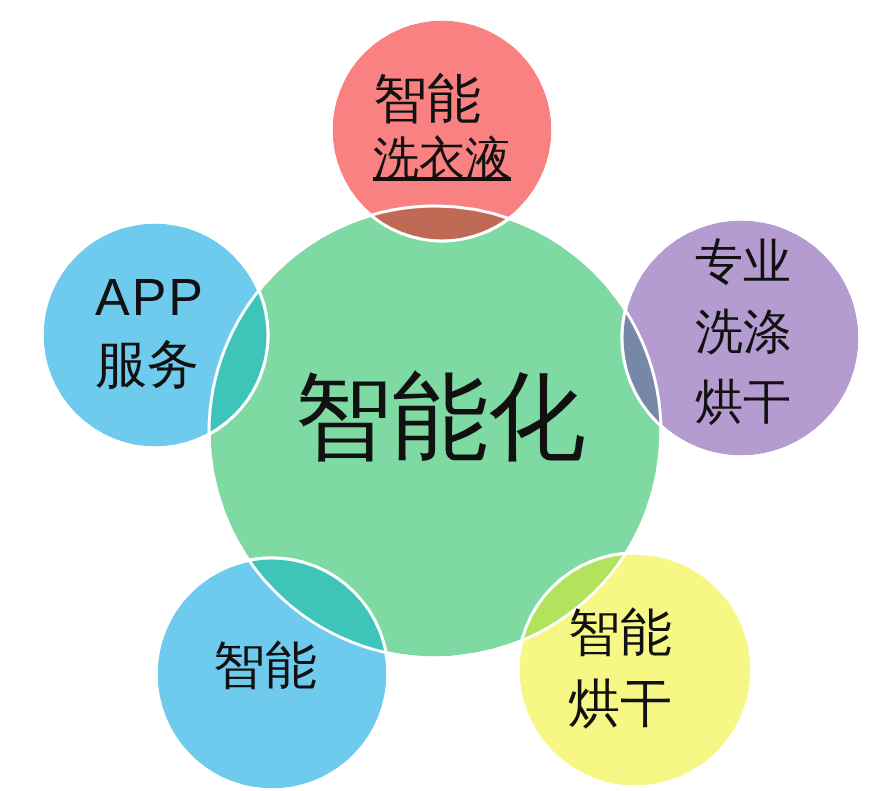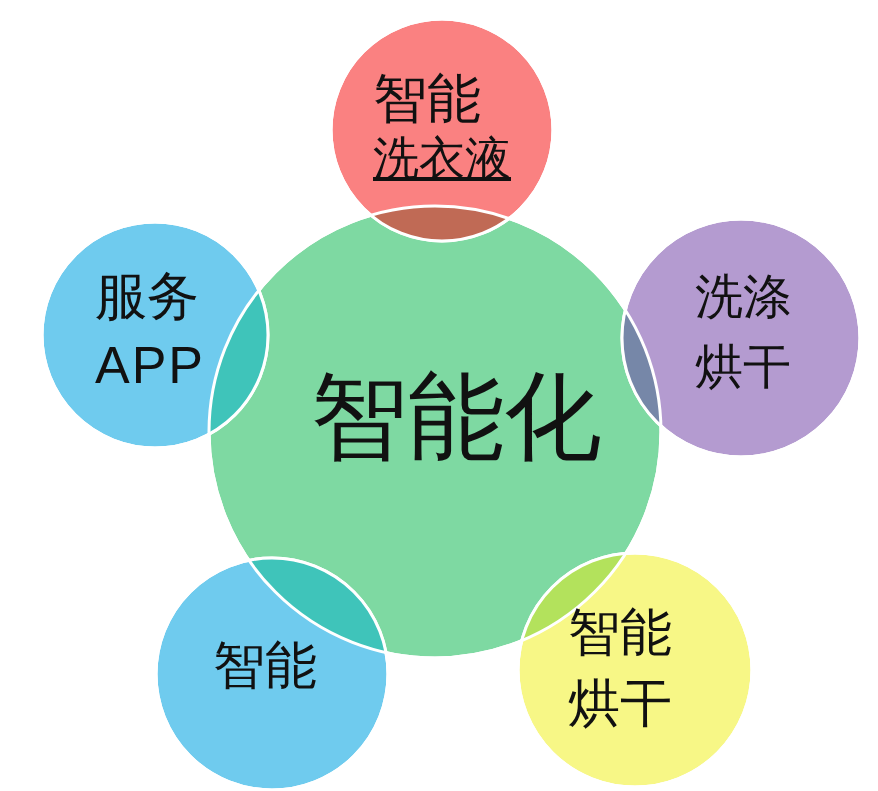--- a/index.html
+++ b/index.html
@@ -13,21 +13,21 @@
   .canvas svg{position:absolute;left:0;top:0;}
   .label{
     position:absolute;
     transform:translate(-50%,-50%);
     text-align:left;
     color:#111;
     white-space:nowrap;
   }
   .ln{display:block;}
   
-  .center-label{left:456px;top:418px;font-size:97px;line-height:1.05;}
+  .center-label{left:440px;top:418px;font-size:97px;line-height:1.05;}
   
   .node-top{left:442px;top:127px;}
   .node-top .l1,.node-top .l2{font-size:54px;line-height:64px;}
   .node-top .l3{font-size:46px;line-height:56px;text-decoration:underline;}
   
   .node-tr{left:743px;top:332px;}
   .node-tr .ln{font-size:48px;line-height:70px;}
   
   .node-br{left:620px;top:668px;}
   .node-br .ln{font-size:52px;line-height:71px;}
@@ -80,31 +80,32 @@
   <div class="label center-label">
     <span class="ln">智能化</span>
   </div>
 
   <div class="label node-top">
     <span class="ln l1">智能</span>
     <span class="ln l3">洗衣液</span>
   </div>
 
   <div class="label node-tr">
+    <span class="ln">专业</span>
     <span class="ln">洗涤</span>
     <span class="ln">烘干</span>
   </div>
 
   <div class="label node-br">
     <span class="ln">智能</span>
     <span class="ln">烘干</span>
   </div>
 
   <div class="label node-bl">
     <span class="ln">智能</span>
   </div>
 
   <div class="label node-tl">
+    <span class="ln sans">APP</span>
     <span class="ln">服务</span>
-    <span class="ln sans">APP</span>
   </div>
 
 </div>
 
 </body></html>

